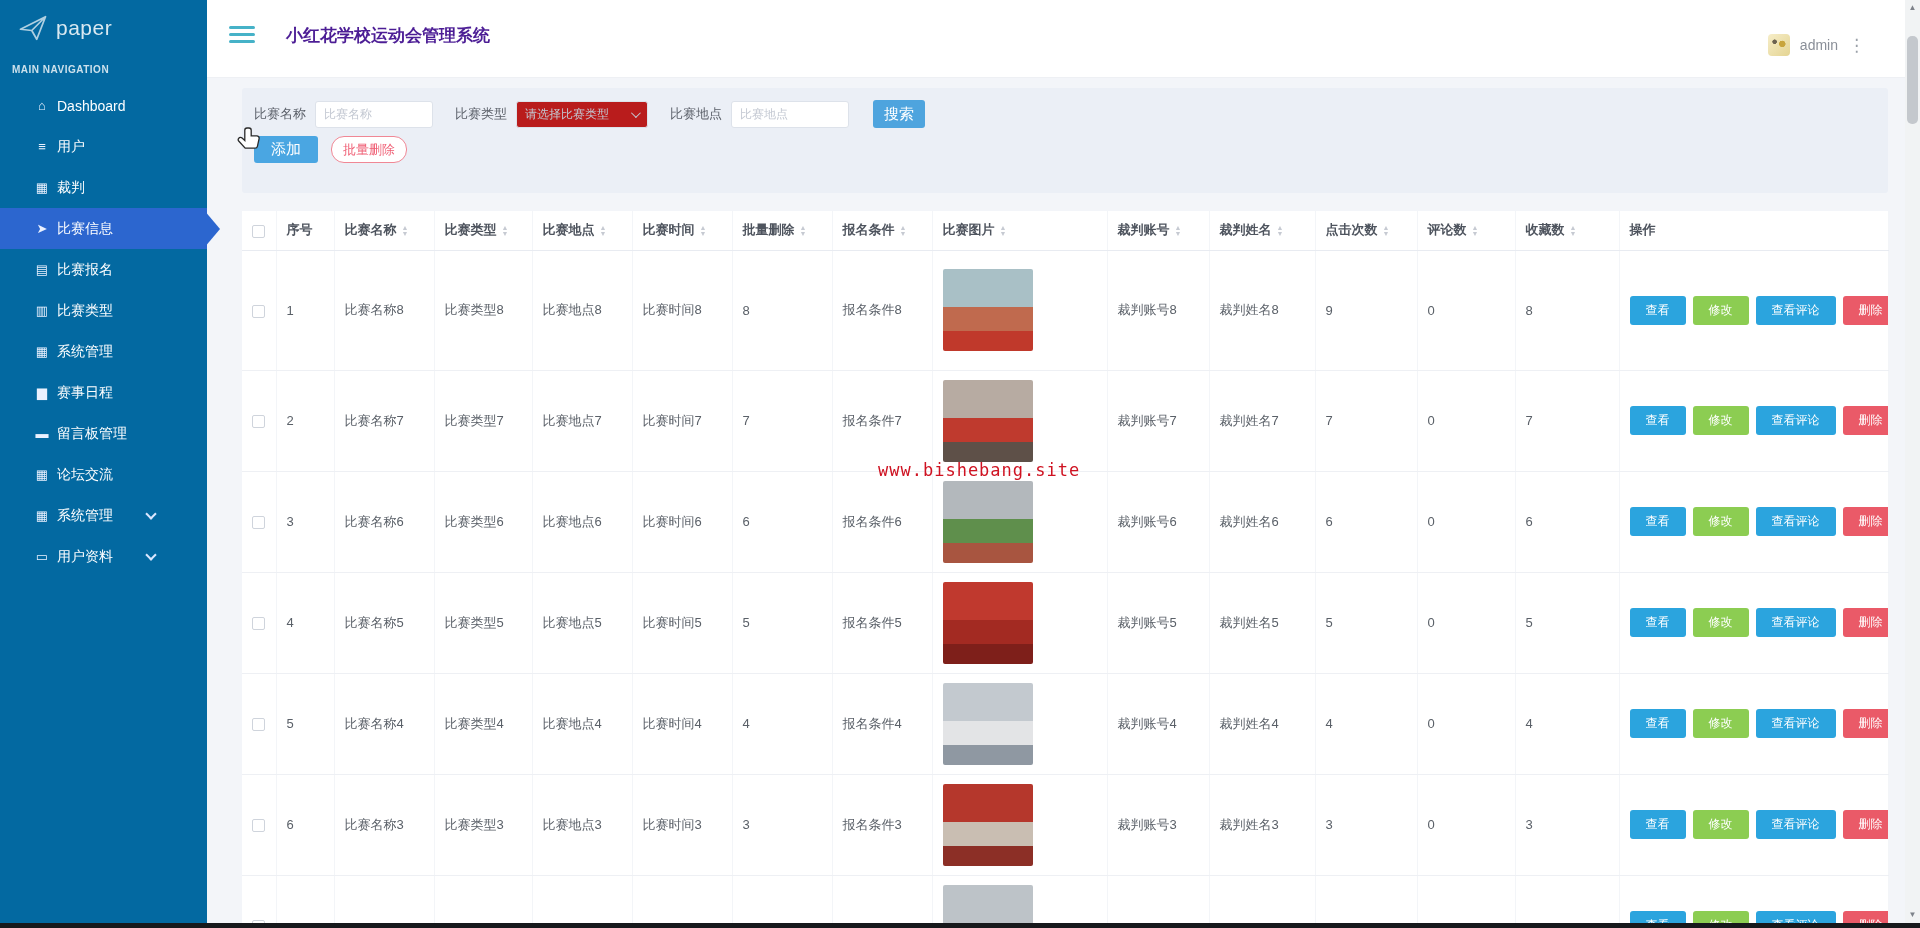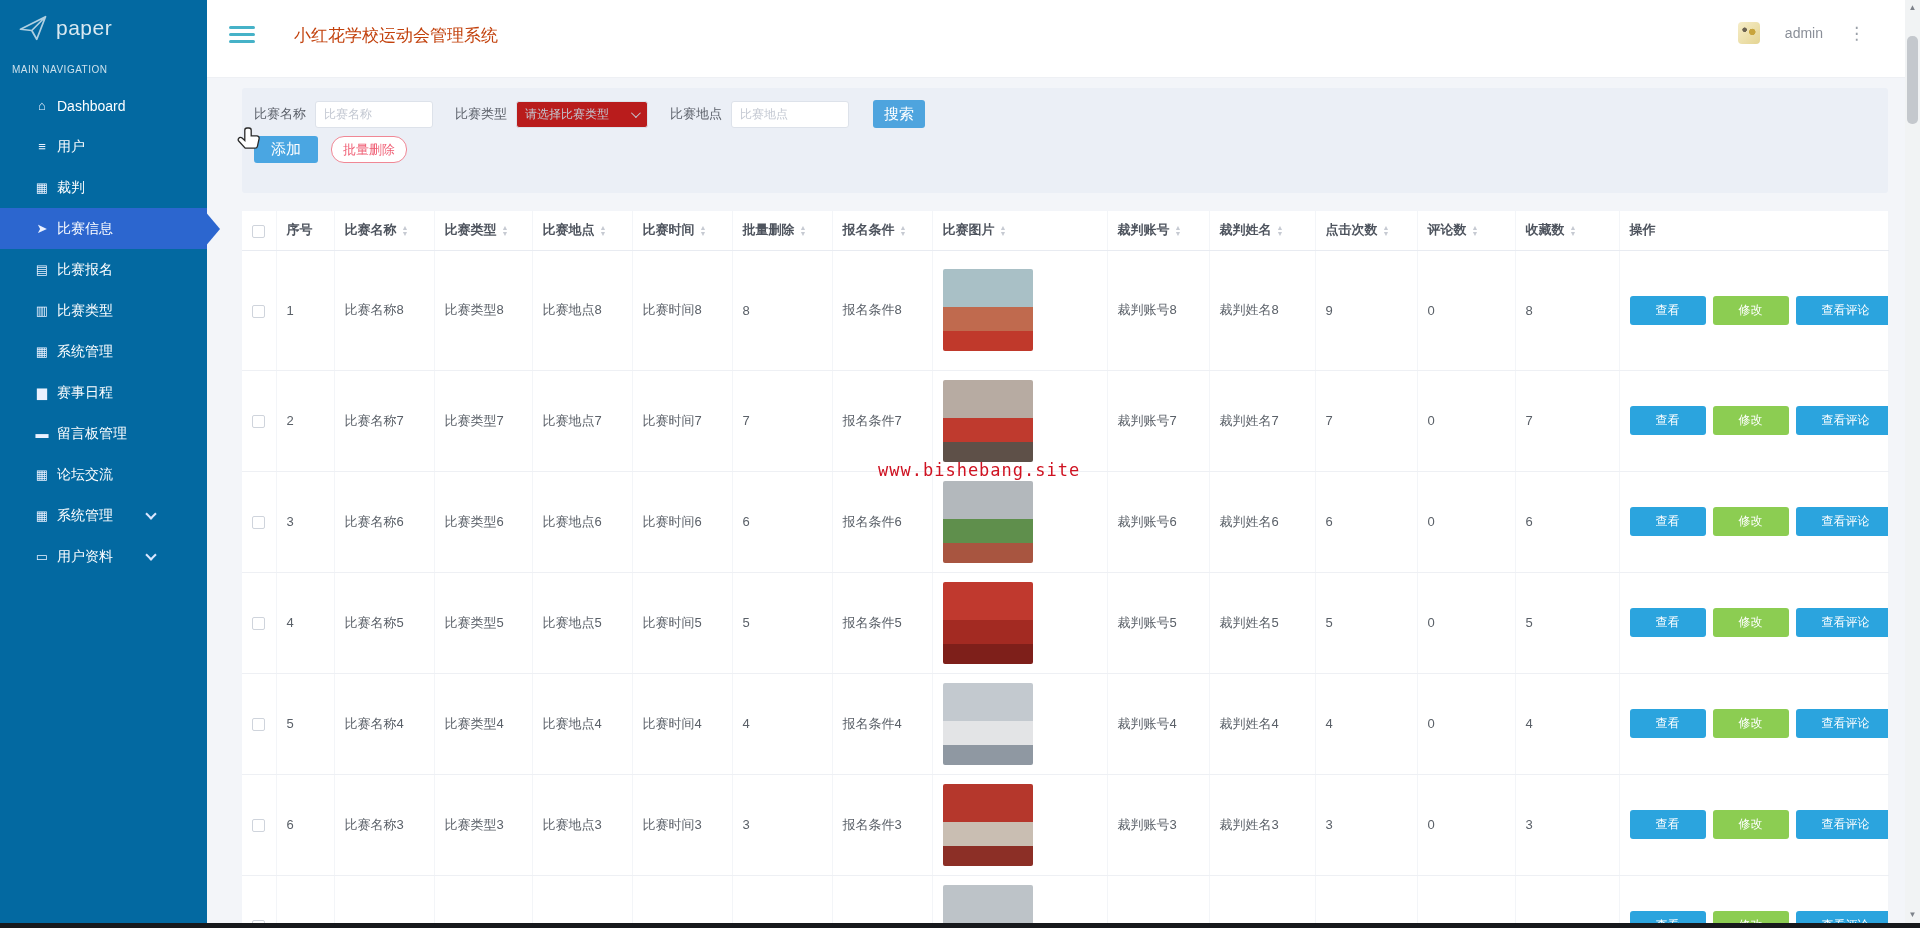--- a/index.html
+++ b/index.html
@@ -5,21 +5,21 @@
   * { margin:0; padding:0; box-sizing:border-box; }
   html,body { width:1920px; height:928px; overflow:hidden; background:#fff;
               font-family:"Liberation Sans","DejaVu Sans",sans-serif; }
 
   
   .sidebar { position:absolute; left:0; top:0; width:207px; height:928px;
              background:#0369a1; z-index:5; }
   .logo { height:56px; display:flex; align-items:center; padding-left:18px; gap:8px; }
   .logo svg { width:30px; height:30px; opacity:.85; }
   .logo-text { color:rgba(255,255,255,.85); font-size:21px; letter-spacing:.5px; }
-  .nav-section-label { color:rgba(255,255,255,.8); font-size:10px; font-weight:normal;
+  .nav-section-label { color:rgba(255,255,255,.8); font-size:10px; font-weight:bold;
                        letter-spacing:.5px; padding:8px 0 10px 12px; }
   .nav-item { position:relative; height:41px; display:flex; align-items:center;
               padding-left:57px; color:#fdfeff; font-size:14px; cursor:pointer; }
   .nav-item .nav-icon { position:absolute; left:33px; width:18px; text-align:center;
                         font-size:13px; color:#eaf1ff; }
   .nav-item.active { background:#2c66cf; }
   .nav-item.active::after { content:""; position:absolute; right:-32px; top:2px;
               border:19px solid transparent; border-left:16px solid #2c66cf; }
   .chev { position:absolute; right:52px; width:8px; height:8px;
           border-right:2px solid #dbe7ff; border-bottom:2px solid #dbe7ff;
@@ -27,23 +27,23 @@
 
   
   .main { position:absolute; left:207px; top:0; width:1698px; height:928px;
           background:#f3f5f9; overflow:hidden; }
   .topbar { position:relative; height:78px; background:#fff;
             border-bottom:1px solid #eef0f4; }
   .hamburger { position:absolute; left:22px; top:26px; width:26px; height:20px;
                cursor:pointer; }
   .hamburger i { display:block; height:3px; background:#46b2c8; margin-bottom:4px;
                  border-radius:2px; }
-  .app-title { position:absolute; left:87px; top:24px; font-size:17px; color:#c2410c; }
-  .user-area { position:absolute; right:40px; top:22px; display:flex;
-               align-items:center; gap:25px; }
+  .app-title { position:absolute; left:79px; top:24px; font-size:17px; color:#4c1d95;font-weight:bold; }
+  .user-area { position:absolute; right:40px; top:34px; display:flex;
+               align-items:center; gap:10px; }
   .avatar { width:22px; height:22px; border-radius:4px;
             background: radial-gradient(circle at 30% 35%, #6b6250 2px, transparent 2.5px),
                         radial-gradient(circle at 65% 45%, #c8a43c 3px, transparent 3.5px),
                         linear-gradient(135deg,#f6edc8,#e4d492); }
   .user-name { font-size:14px; color:#8a8f98; }
   .dots { color:#9aa0a8; font-size:17px; cursor:pointer; line-height:1; }
 
   .page { position:absolute; left:0; top:78px; right:0; bottom:0; overflow:hidden; }
 
   
@@ -83,21 +83,21 @@
        background:#fff; white-space:nowrap; overflow:hidden; }
   tbody tr { height:101px; }
   tbody tr.first { height:120px; }
   .sort { display:inline-flex; flex-direction:column; margin-left:5px;
           vertical-align:middle; line-height:0; }
   .sort span { font-size:7px; color:#c6cad2; line-height:6px; }
   .cb { display:inline-block; width:13px; height:13px; border:1px solid #cfd4dc;
         border-radius:2px; background:#fff; vertical-align:middle; cursor:pointer; }
   .photo { width:90px; height:82px; border-radius:2px; }
   .act-btn { display:inline-block; border:none; border-radius:3px; color:#fff;
-             font-size:12px; padding:6px 26px; margin-right:7px; cursor:pointer;
+             font-size:12px; padding:6px 16px; margin-right:7px; cursor:pointer;
              font-family:inherit; white-space:nowrap; }
   .act-view, .act-comment { background:#2ba4de; }
   .act-edit { background:#8ccd52; }
   .act-del { background:#ea5a68; }
 
   .watermark { position:absolute; left:671px; top:382px; font-size:17px;
                color:#cf1322; font-family:"DejaVu Sans Mono","Liberation Mono",monospace;
                letter-spacing:1px; z-index:6; }
 
   

